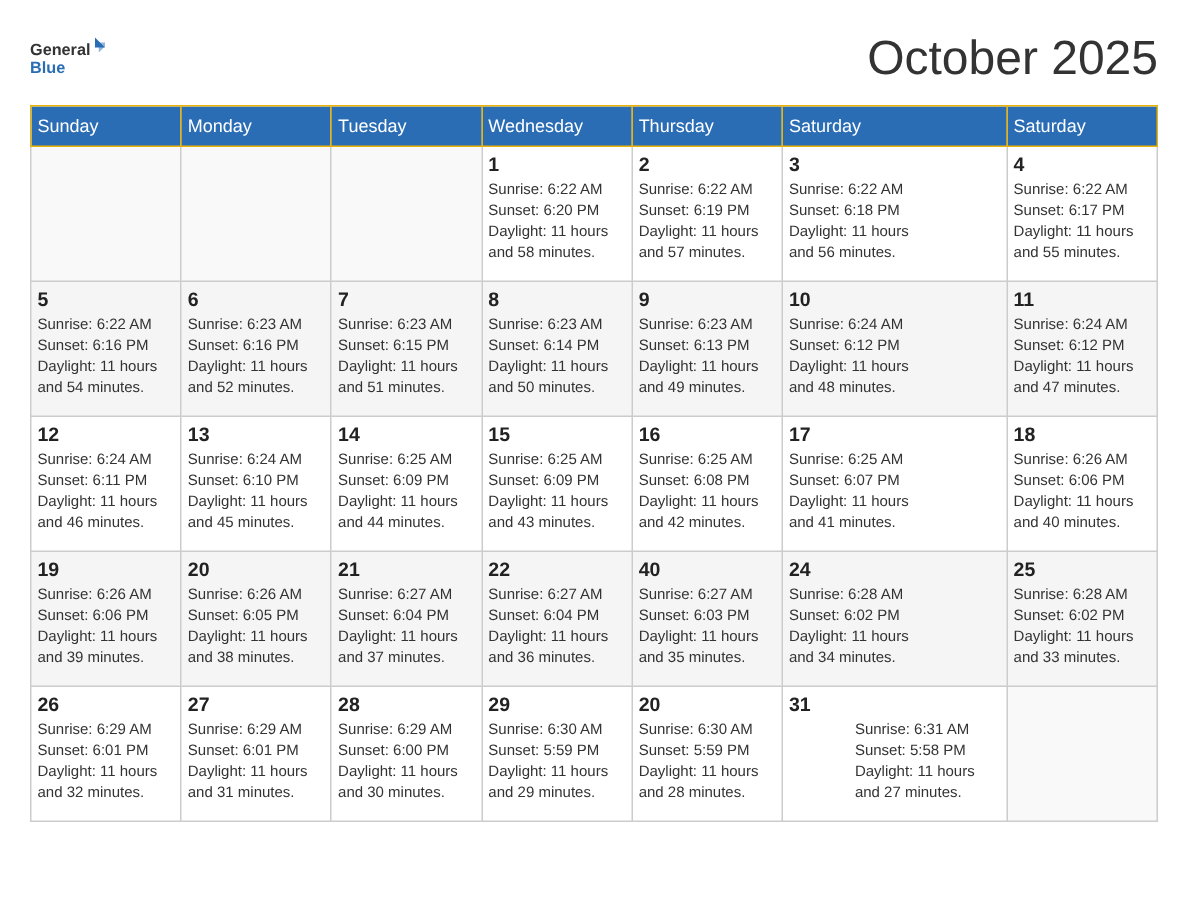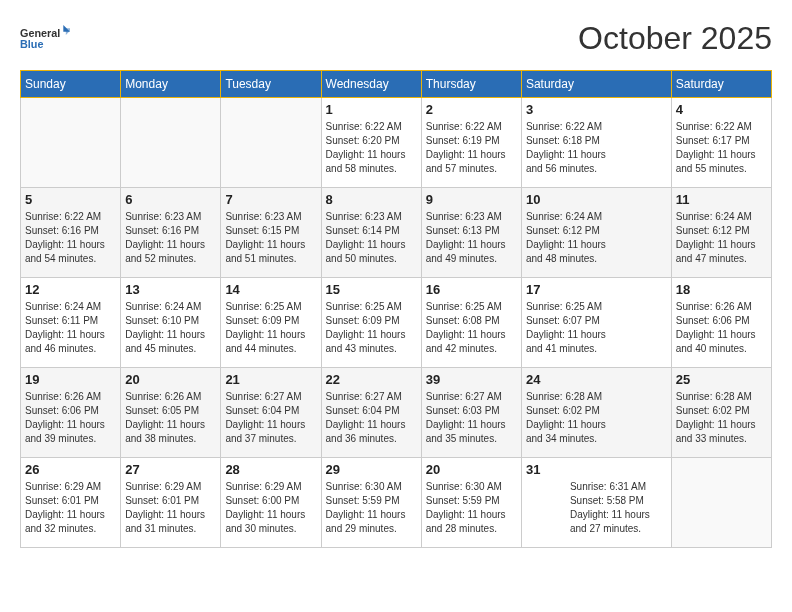--- a/index.html
+++ b/index.html
@@ -260,21 +260,21 @@
 and 37 minutes.</div>
         </td>
         <td>
           <div class="day-num">22</div>
           <div class="day-info" style="white-space: pre-line;">Sunrise: 6:27 AM
 Sunset: 6:04 PM
 Daylight: 11 hours
 and 36 minutes.</div>
         </td>
         <td>
-          <div class="day-num">39</div>
+          <div class="day-num">40</div>
           <div class="day-info" style="white-space: pre-line;">Sunrise: 6:27 AM
 Sunset: 6:03 PM
 Daylight: 11 hours
 and 35 minutes.</div>
         </td>
         <td>
           <div class="day-num">24</div>
           <div class="day-info" style="white-space: pre-line;">Sunrise: 6:28 AM
 Sunset: 6:02 PM
 Daylight: 11 hours

